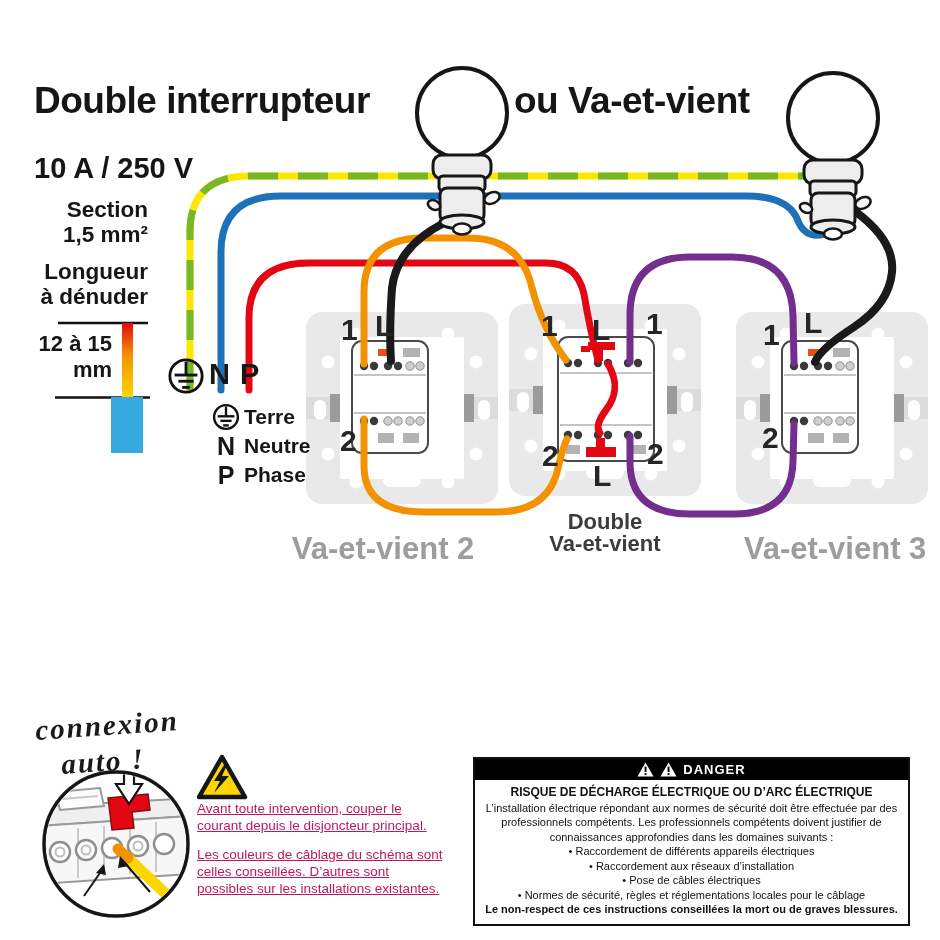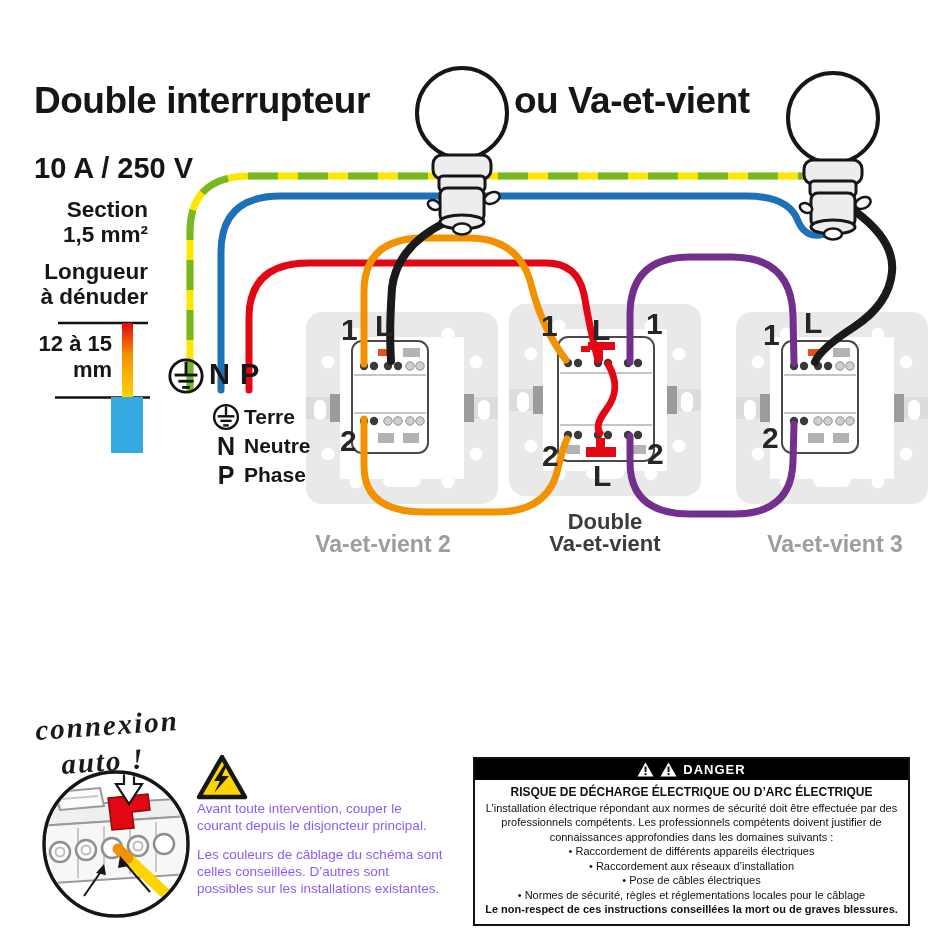--- a/index.html
+++ b/index.html
@@ -10,24 +10,24 @@
   .title{font-weight:700;font-size:37px;letter-spacing:-0.5px;white-space:nowrap;}
   .rating{font-weight:700;font-size:29px;white-space:nowrap;}
   .spec{font-weight:700;font-size:22.5px;line-height:1.12;text-align:right;}
   .striplen{font-weight:700;font-size:22px;line-height:1.18;text-align:right;}
   .np{font-weight:700;font-size:29px;}
   .legend{display:flex;flex-direction:column;gap:3px;}
   .legrow{display:flex;align-items:center;height:26px;margin-left:43px;}
   .legsym{width:30px;display:flex;justify-content:center;align-items:center;
           font-weight:700;font-size:25px;}
   .leglab{font-weight:700;font-size:21px;margin-left:3px;}
-  .caption{font-weight:700;font-size:23px;text-align:center;}
+  .caption{font-weight:700;font-size:31px;text-align:center;}
   .cap-gray{color:#9d9d9c;}
   .cap-dark{color:#3c3c3b;line-height:1.0;font-size:22px;}
-  .notes{width:252px;font-size:13.5px;line-height:1.28;color:#8b5cf6;}
+  .notes{width:252px;font-size:13.5px;line-height:1.28;color:#be185d;text-decoration:underline;}
   .notes p{margin:0 0 11px 0;}
   .danger{border:2.5px solid #111;background:#fff;width:433px;}
   .danger-head{background:#000;color:#fff;height:21px;display:flex;align-items:center;
                justify-content:center;gap:6px;font-weight:700;font-size:13px;letter-spacing:1px;}
   .danger-body{padding:5px 8px 7px 8px;font-size:11px;line-height:1.32;color:#111;text-align:center;}
   .danger-title{font-weight:700;font-size:12px;}
   .danger-body ul{margin:0;padding:0;list-style:none;}
   .danger-body li::before{content:"• ";}
   .danger-foot{font-weight:700;}
   svg text.term{font-family:"Liberation Sans",sans-serif;font-weight:700;font-size:30px;fill:#262626;}

